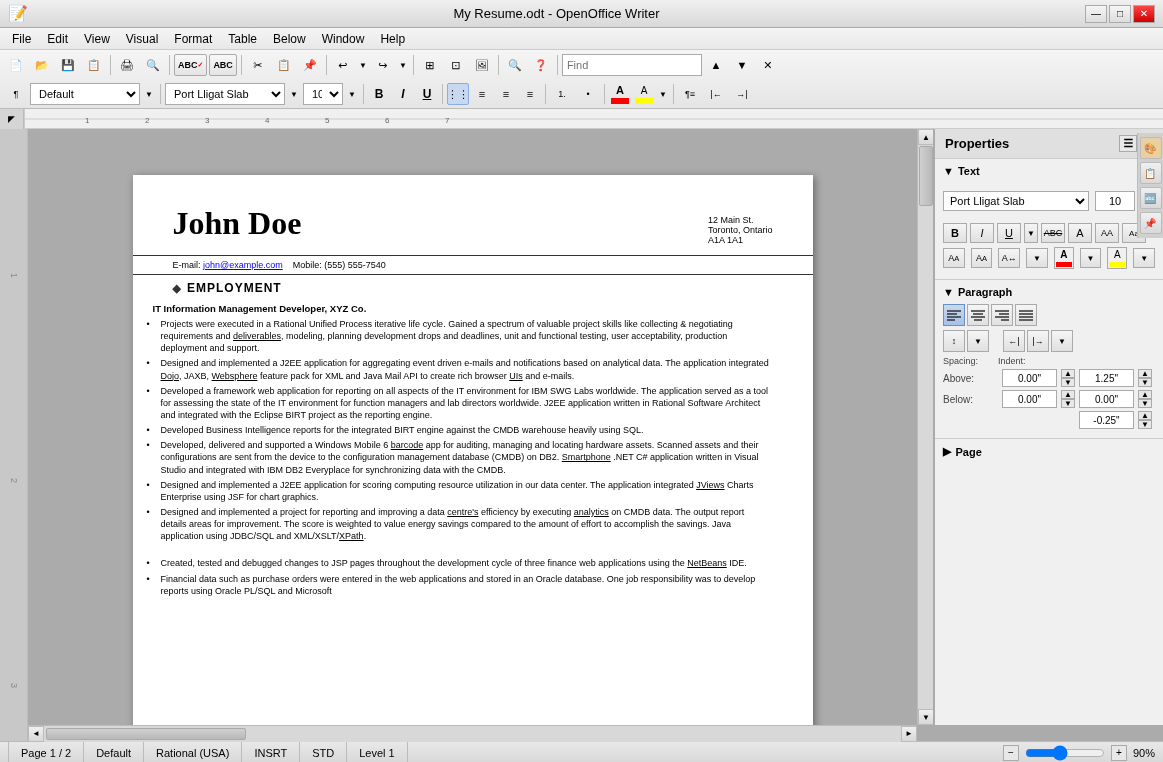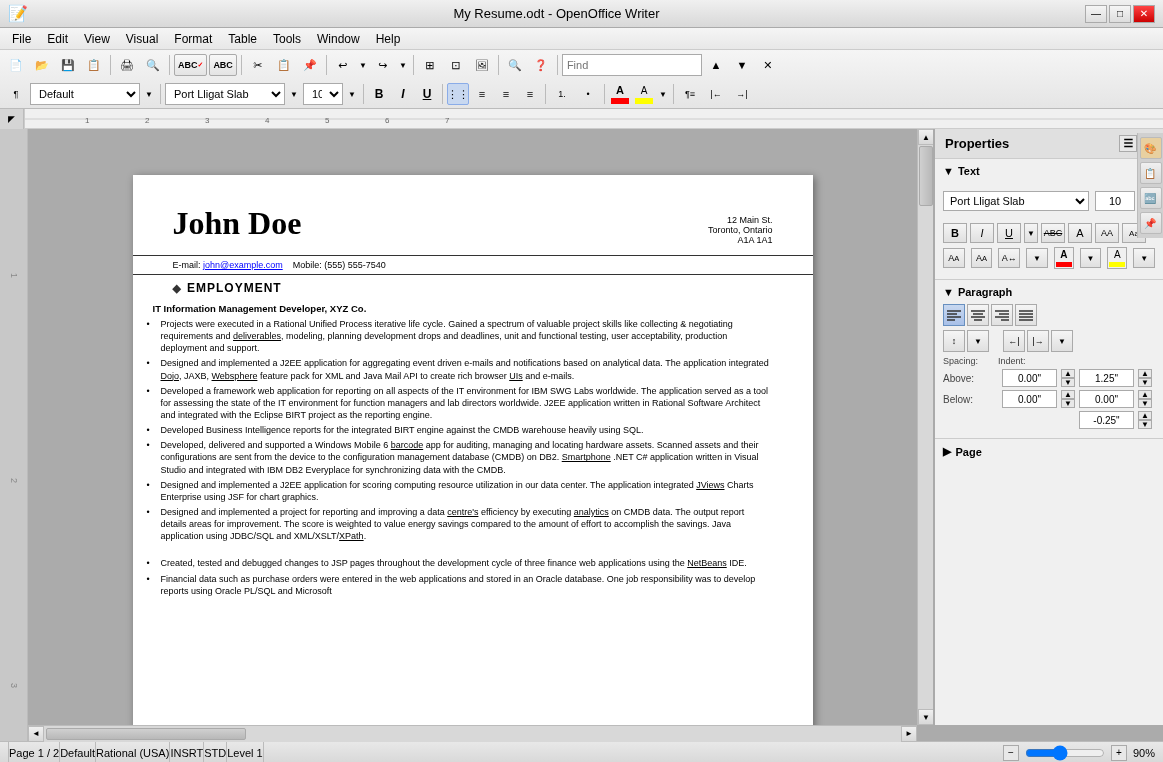--- a/index.html
+++ b/index.html
@@ -131,21 +131,20 @@
       padding: 30px 40px 10px 40px;
       border-bottom: 1px solid #333;
     }
     .resume-name {
       font-size: 32px;
       font-family: 'Times New Roman', serif;
       font-weight: bold;
       color: #000;
     }
     .resume-contact-right {
-      text-align: right;
       font-size: 9px;
       padding-top: 10px;
       margin-left: 44px;
     }
     .resume-contact-bottom {
       font-size: 9px;
       padding: 4px 40px;
       border-bottom: 1px solid #333;
     }
     .resume-contact-bottom a { color: #00f; text-decoration: underline; }
@@ -283,21 +282,21 @@
       height: 22px;
       background: linear-gradient(to bottom, #e8e8e8, #d8d8d8);
       border-top: 1px solid #bbb;
       display: flex;
       align-items: center;
       padding: 0 8px;
       gap: 0;
       font-size: 11px;
     }
     .status-item {
-      padding: 0 0;
+      padding: 0 12px;
       border-right: 1px solid #bbb;
       height: 100%;
       display: flex;
       align-items: center;
     }
     .status-item:first-child { border-left: 1px solid #bbb; }
     .status-right {
       margin-left: auto;
       display: flex;
       align-items: center;
@@ -462,21 +461,21 @@
   </div>
 </div>
 
 <div class="menu-bar">
   <span class="menu-item">File</span>
   <span class="menu-item">Edit</span>
   <span class="menu-item">View</span>
   <span class="menu-item">Visual</span>
   <span class="menu-item">Format</span>
   <span class="menu-item">Table</span>
-  <span class="menu-item">Tools</span>
+  <span class="menu-item">Below</span>
   <span class="menu-item">Window</span>
   <span class="menu-item">Help</span>
 </div>
 
 <div class="toolbar-area">
   <div class="toolbar-row">
 
     <button class="tb-btn" title="New">📄</button>
     <button class="tb-btn" title="Open">📂</button>
     <button class="tb-btn" title="Save">💾</button>

